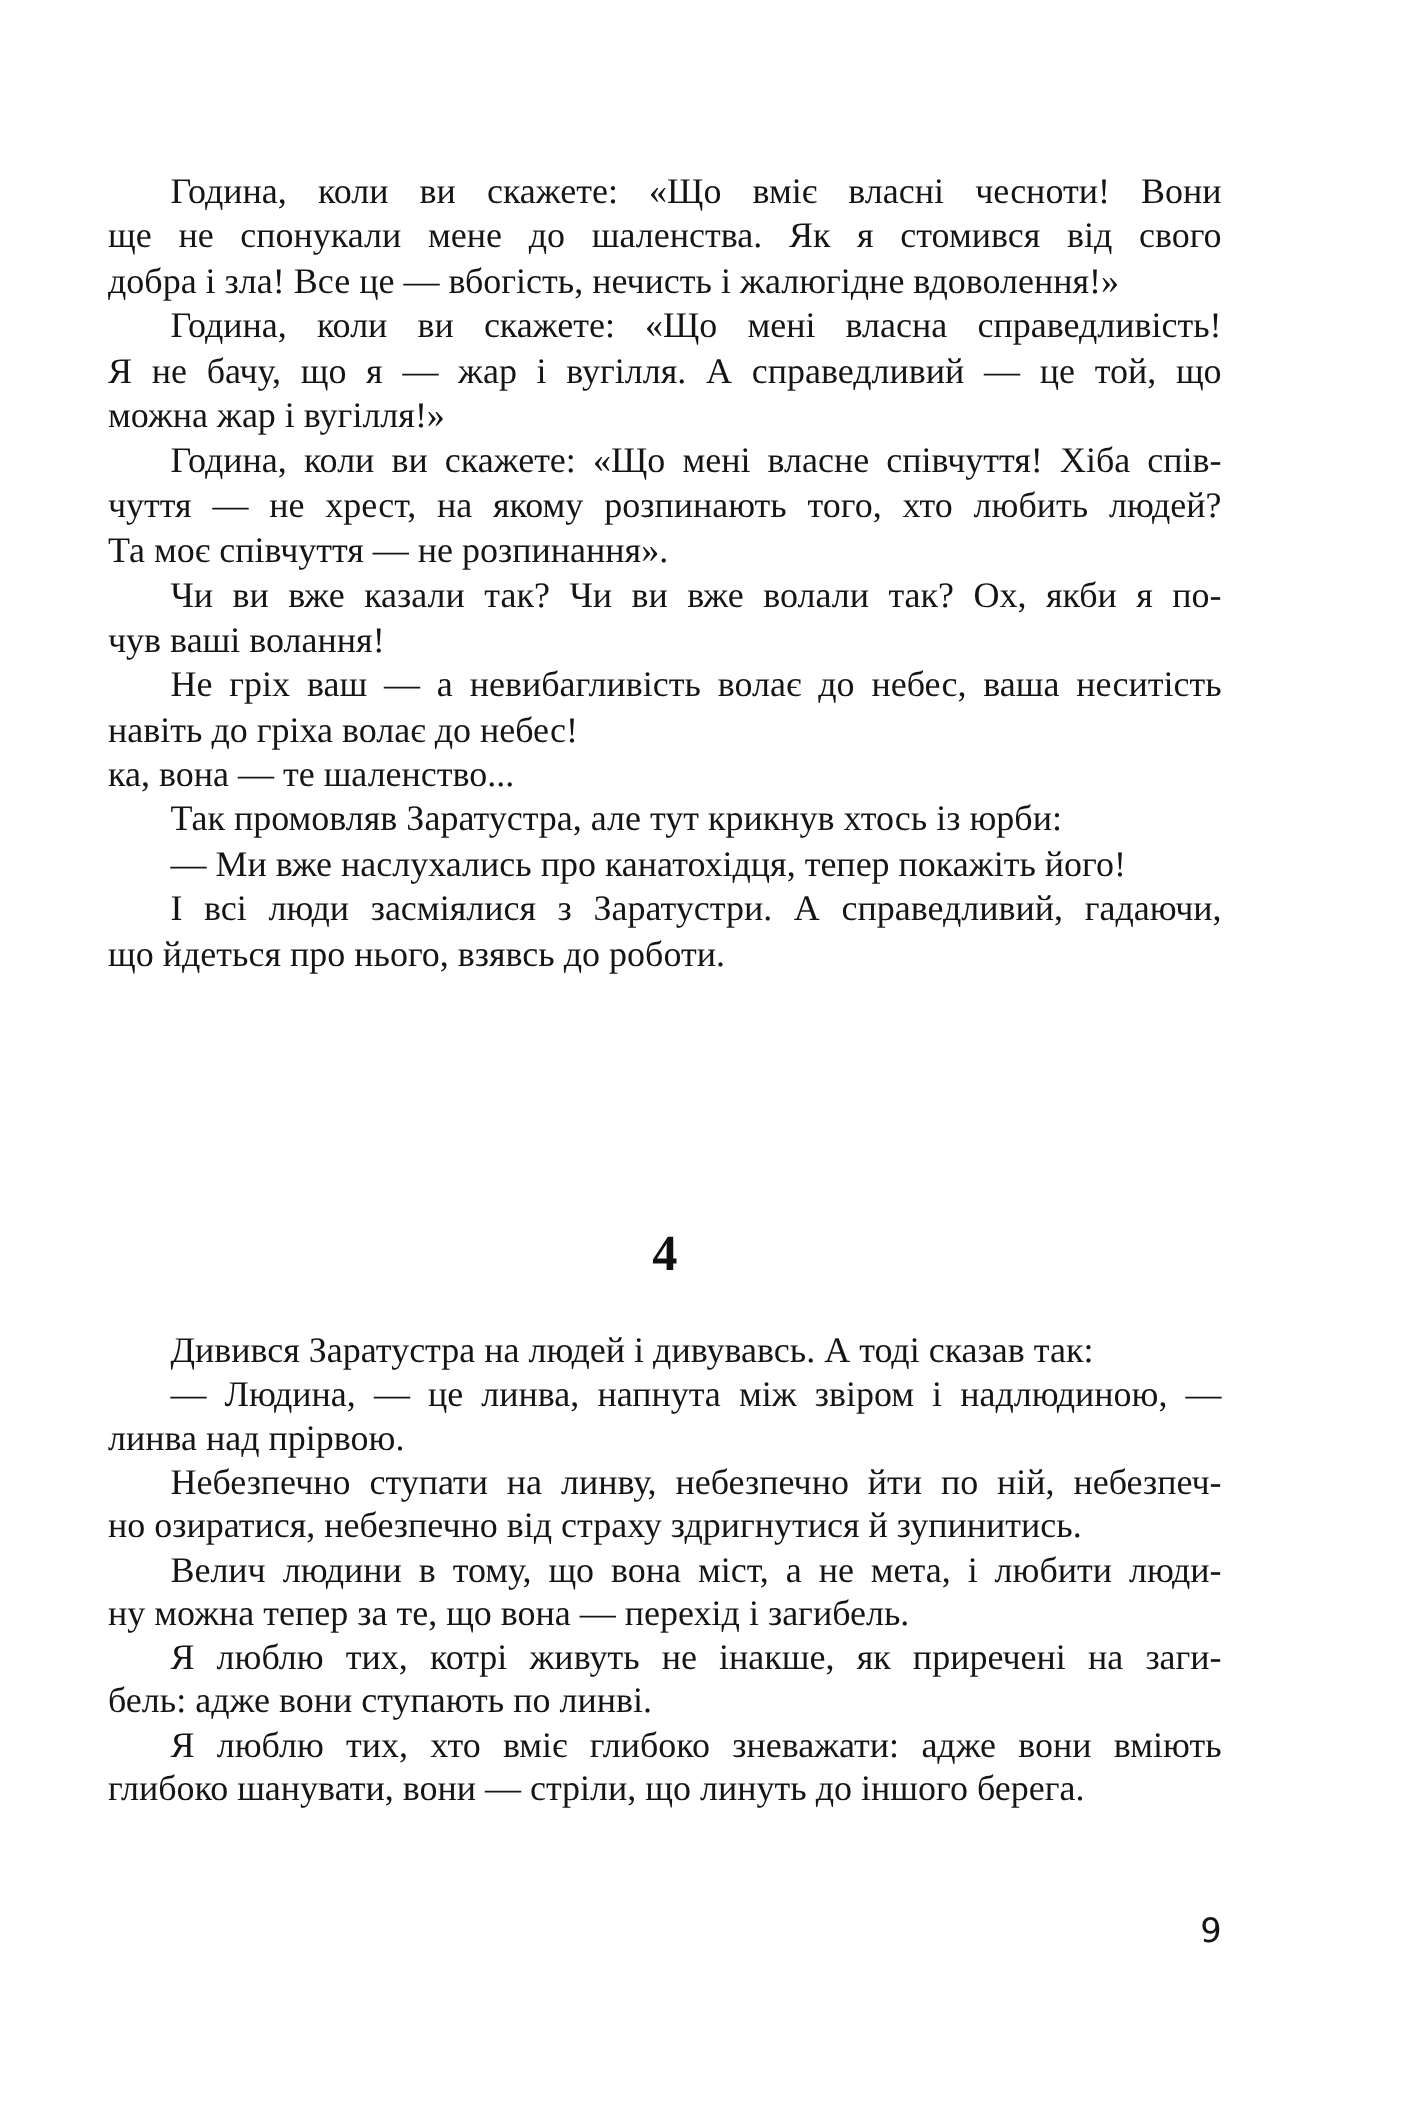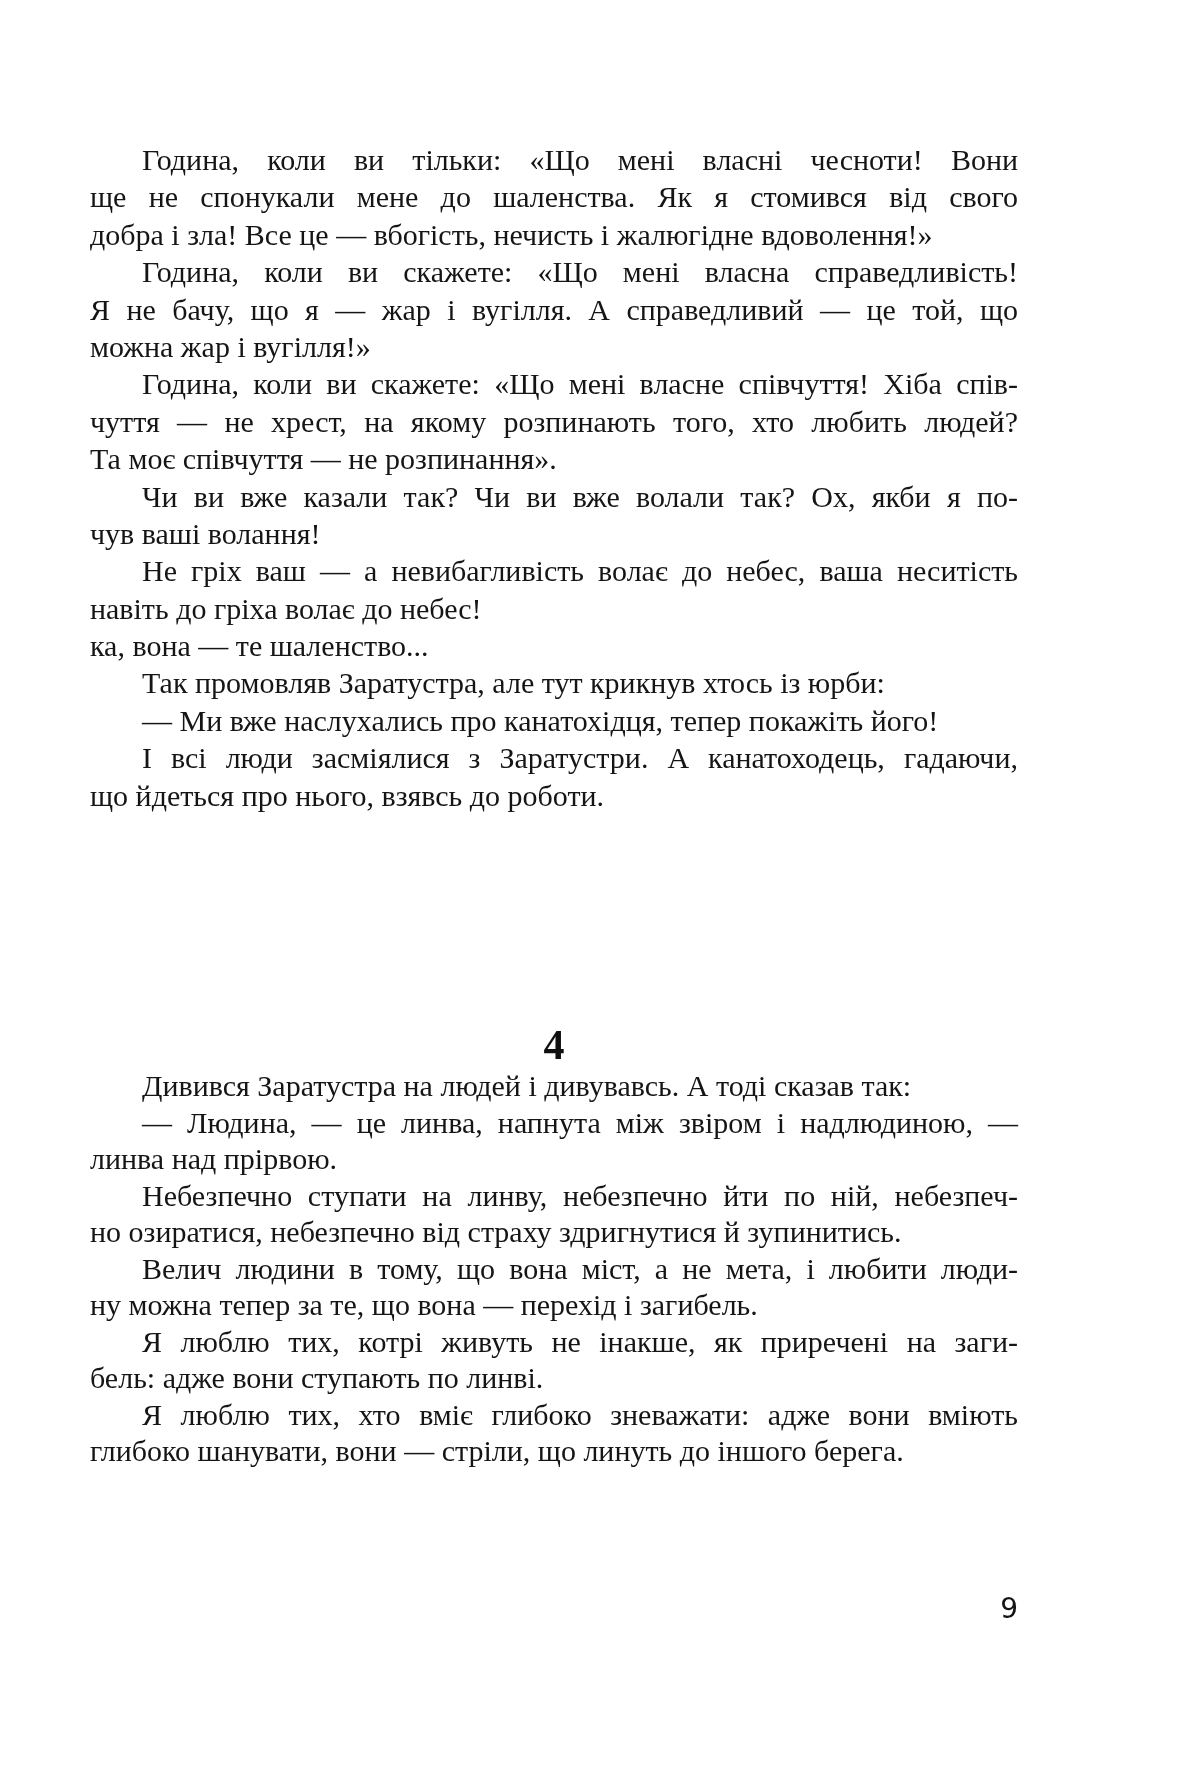--- a/index.html
+++ b/index.html
@@ -12,21 +12,21 @@
     overflow: hidden;
   }
   .page { position: absolute; inset: 0; }
 
   .text-block {
     position: absolute;
     left: 90px;
     width: 928px;
   }
   .part1 { top: 141px; }
-  .part2 { top: 1068px; }
+  .part2 { top: 1108px; }
 
   .para { margin: 0; padding: 0; }
 
   .ln {
     font-size: 30px;
     height: 37.4px;
     line-height: 37.4px;
     text-align: justify;
     text-align-last: justify;
     white-space: normal;
@@ -61,21 +61,21 @@
   }
 </style>
 </head>
 <body>
 
 <div class="page">
 
   <div class="text-block part1">
 
     <div class="para">
-      <div class="ln first">Година, коли ви тільки: «Що мені власні чесноти! Вони</div>
+      <div class="ln first">Година, коли ви скажете: «Що вміє власні чесноти! Вони</div>
       <div class="ln">ще не спонукали мене до шаленства. Як я стомився від свого</div>
       <div class="ln last">добра і зла! Все це — вбогість, нечисть і жалюгідне вдоволення!»</div>
     </div>
 
     <div class="para">
       <div class="ln first">Година, коли ви скажете: «Що мені власна справедливість!</div>
       <div class="ln">Я не бачу, що я — жар і вугілля. А справедливий — це той, що</div>
       <div class="ln last">можна жар і вугілля!»</div>
     </div>
 
@@ -102,21 +102,21 @@
 
     <div class="para">
       <div class="ln first last">Так промовляв Заратустра, але тут крикнув хтось із юрби:</div>
     </div>
 
     <div class="para">
       <div class="ln first last">— Ми вже наслухались про канатохідця, тепер покажіть його!</div>
     </div>
 
     <div class="para">
-      <div class="ln first">І всі люди засміялися з Заратустри. А канатоходець, гадаючи,</div>
+      <div class="ln first">І всі люди засміялися з Заратустри. А справедливий, гадаючи,</div>
       <div class="ln last">що йдеться про нього, взявсь до роботи.</div>
     </div>
 
   </div>
 
   <h2 class="section-heading">4</h2>
 
   <div class="text-block part2">
 
     <div class="para">

